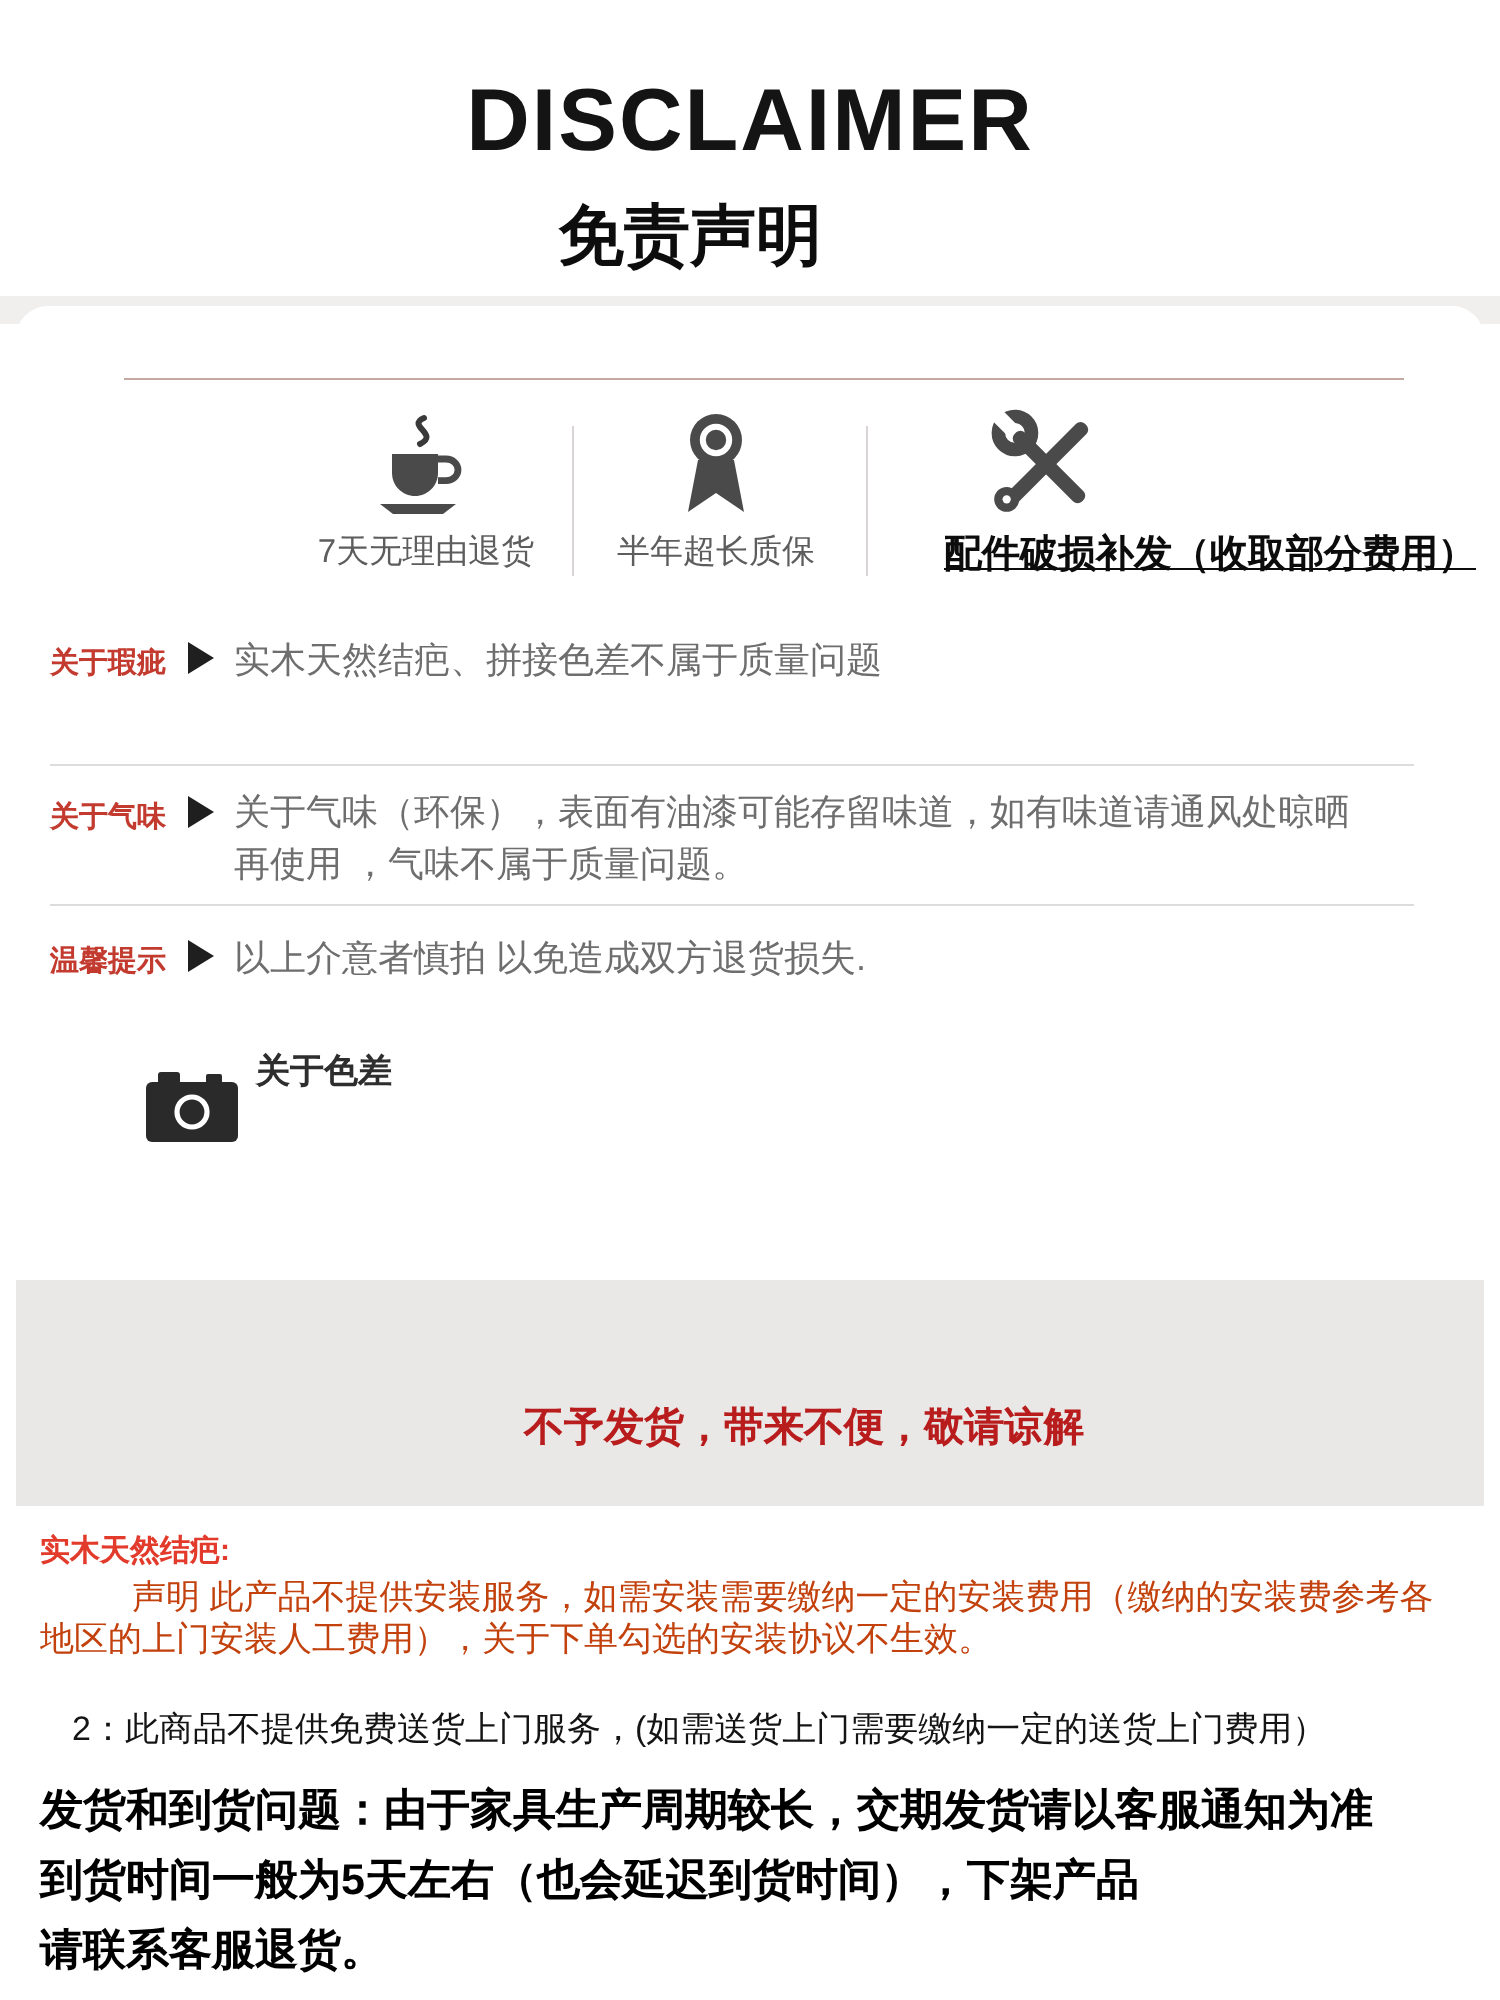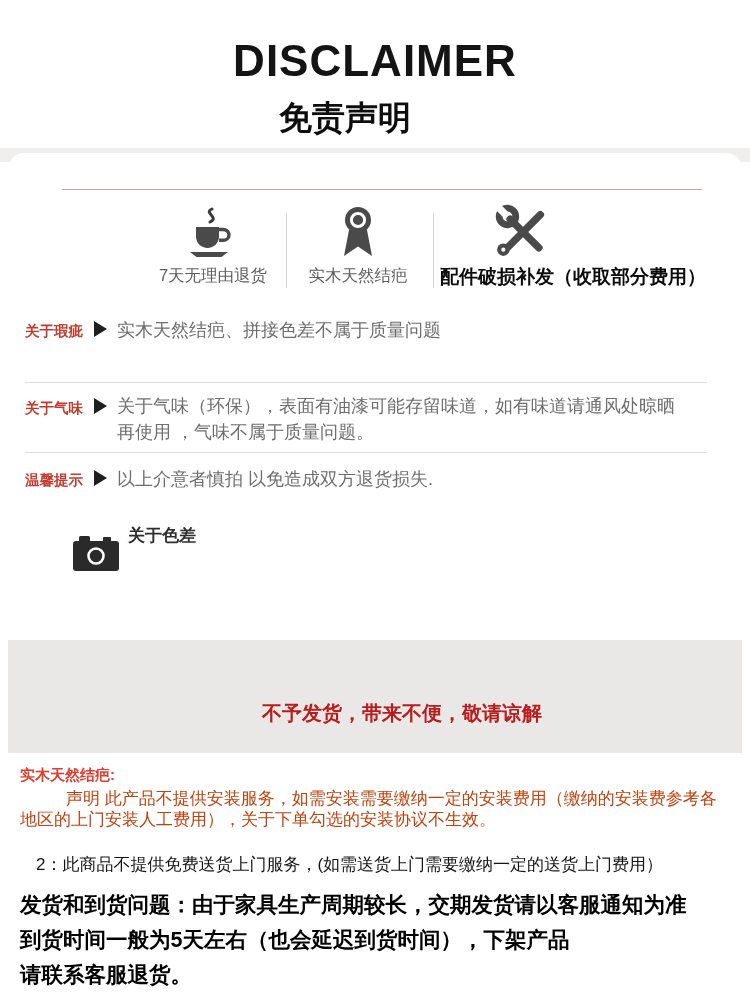--- a/index.html
+++ b/index.html
@@ -64,37 +64,37 @@
 
   <div class="abs vdiv" style="left:286px;top:213px;height:75px;"></div>
 
   <div class="abs" style="left:336px;top:204px;">
     <svg class="svc-icon" width="44" height="60" viewBox="0 0 44 60">
       <path d="M13 26 L8 52 L22 42.5 L36 52 L31 26 z" fill="#4a4a4a"></path>
       <circle cx="22" cy="16" r="13" fill="#4a4a4a"></circle>
       <circle cx="22" cy="16" r="6.6" fill="none" stroke="#ffffff" stroke-width="3"></circle>
     </svg>
   </div>
-  <div class="svc-label" style="left:288px;top:265px;width:140px;">实木天然结疤</div>
+  <div class="svc-label" style="left:288px;top:265px;width:140px;">半年超长质保</div>
 
   <div class="abs vdiv" style="left:433px;top:213px;height:75px;"></div>
 
   <div class="abs" style="left:494px;top:204px;">
     <svg class="svc-icon" width="56" height="54" viewBox="0 0 54 52">
       <g fill="#4a4a4a">
         <rect x="24.5" y="0" width="7" height="54" rx="3" transform="rotate(45 28 27)"></rect>
         <rect x="24.5" y="6" width="7" height="46" rx="3" transform="rotate(-45 28 27)"></rect>
         <circle cx="9" cy="44" r="6"></circle>
       </g>
       <circle cx="13" cy="12" r="8" fill="none" stroke="#4a4a4a" stroke-width="6.5"></circle>
       <rect x="9.5" y="-6" width="7" height="15" fill="#ffffff" transform="rotate(-45 13 12)"></rect>
       <circle cx="9" cy="44" r="2" fill="#ffffff"></circle>
     </svg>
   </div>
-  <div class="svc-label bold" style="left:428px;top:264px;width:290px;">配件破损补发（收取部分费用）</div>
+  <div class="svc-label bold" style="left:460px;top:264px;width:290px;text-decoration:underline;">配件破损补发（收取部分费用）</div>
 
   <div class="abs tag" style="left:25px;top:322px;">关于瑕疵</div>
   <div class="abs tri" style="left:94px;top:321px;"></div>
   <div class="abs note-text" style="left:117px;top:317px;">实木天然结疤、拼接色差不属于质量问题</div>
 
   <div class="abs hdiv" style="left:25px;top:382px;width:682px;"></div>
 
   <div class="abs tag" style="left:25px;top:399px;">关于气味</div>
   <div class="abs tri" style="left:94px;top:398px;"></div>
   <div class="abs note-text" style="left:117px;top:393px;">

